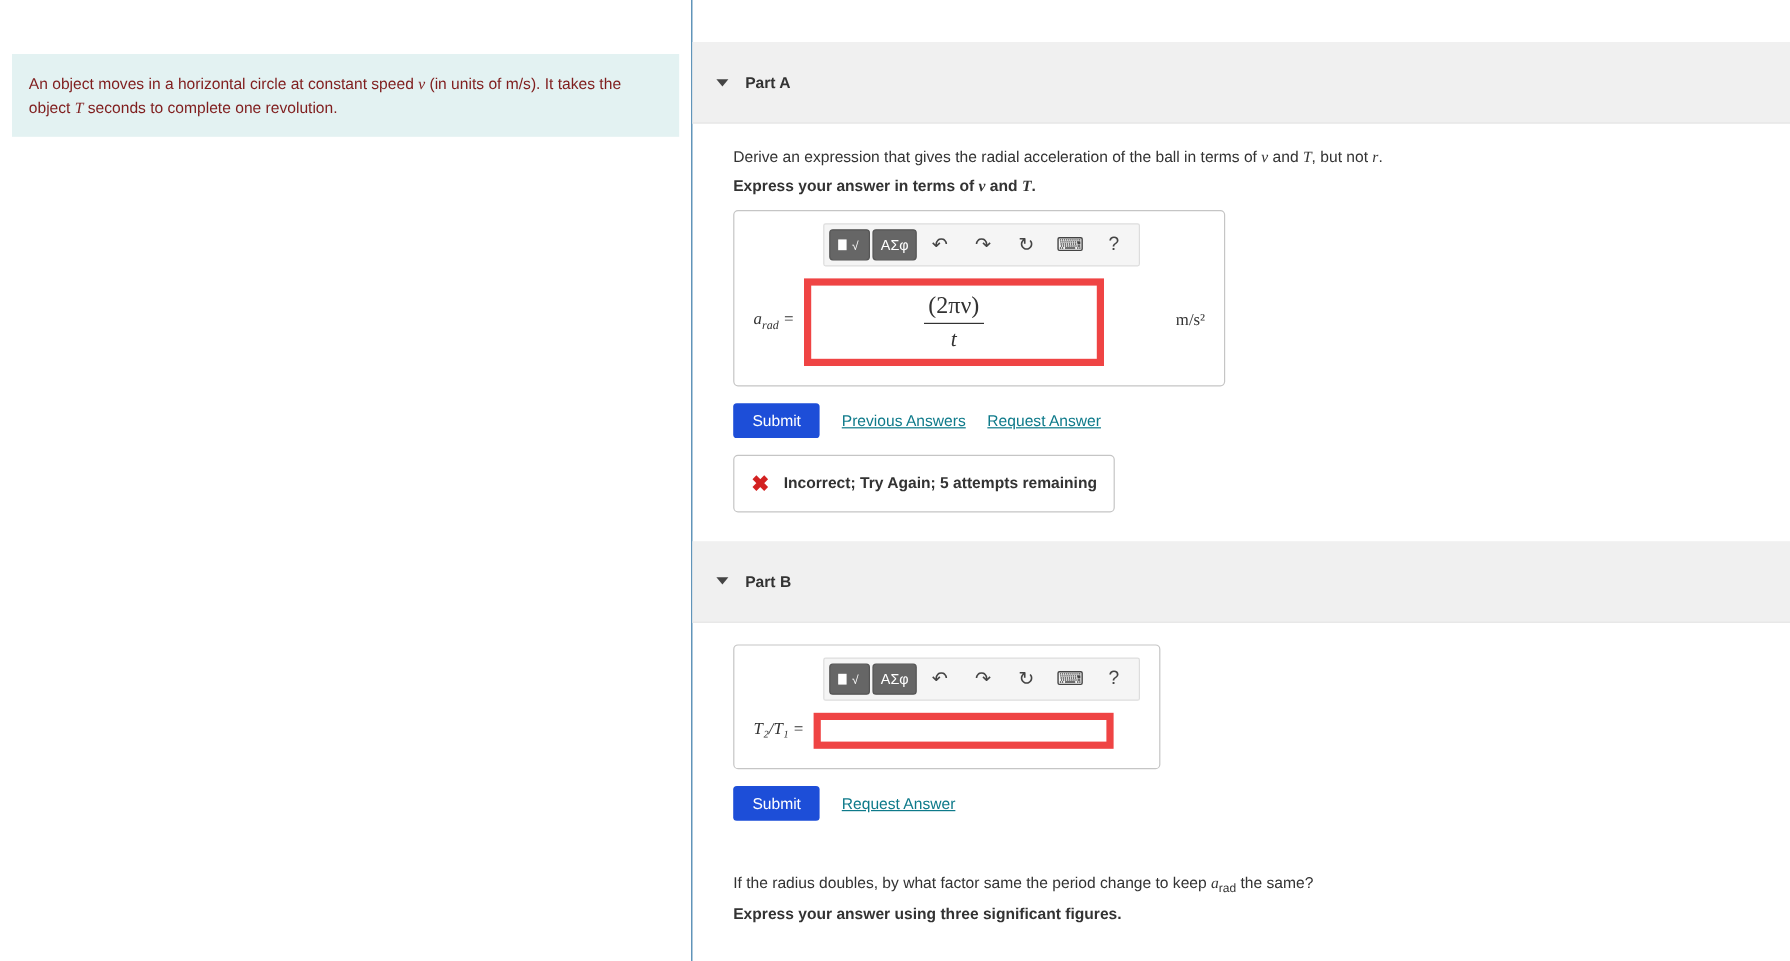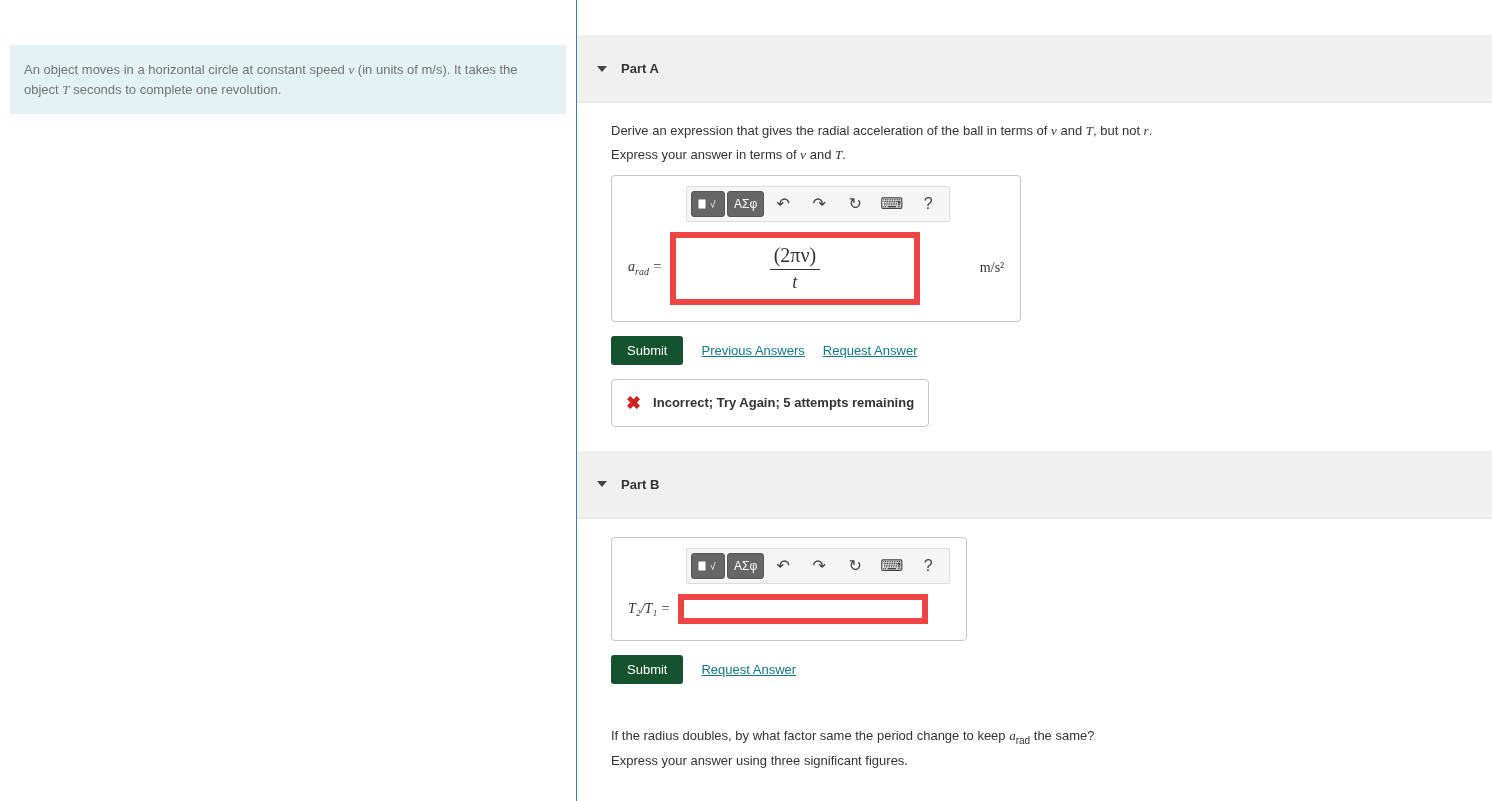--- a/index.html
+++ b/index.html
@@ -20,21 +20,21 @@
     border-right: 1px solid #3a7ba8;
     padding: 45px 10px 10px 10px;
   }
   .right-col {
     flex: 1;
     padding-top: 35px;
   }
   .problem-box {
     background: #e3f2f2;
     padding: 15px 14px;
-    color: #737373;
+    color: #7f1d1d;
     line-height: 1.5;
     font-size: 13px;
   }
   .part-header {
     background: #f0f0f0;
     padding: 26px 20px;
     display: flex;
     align-items: center;
     gap: 14px;
     border-bottom: 1px solid #e5e5e5;
@@ -51,21 +51,21 @@
     display: inline-block;
   }
   .part-body {
     padding: 18px 34px 24px 34px;
   }
   .prompt {
     margin-bottom: 6px;
     line-height: 1.5;
   }
   .bold-line {
-    font-weight: normal;
+    font-weight: bold;
     margin-bottom: 12px;
   }
   .answer-card {
     border: 1px solid #c5c5c5;
     border-radius: 4px;
     display: inline-block;
     padding: 10px 16px 16px 16px;
     min-width: 350px;
   }
   .toolbar {
@@ -143,21 +143,21 @@
     margin-left: 8px;
     padding-left: 44px;
   }
   .actions {
     margin-top: 14px;
     display: flex;
     align-items: center;
     gap: 18px;
   }
   .submit-btn {
-    background: #14532d;
+    background: #1d4ed8;
     color: #fff;
     border: none;
     border-radius: 3px;
     padding: 7px 16px;
     font-size: 13px;
     cursor: pointer;
   }
   .link {
     color: #0e7a8a;
     text-decoration: underline;

